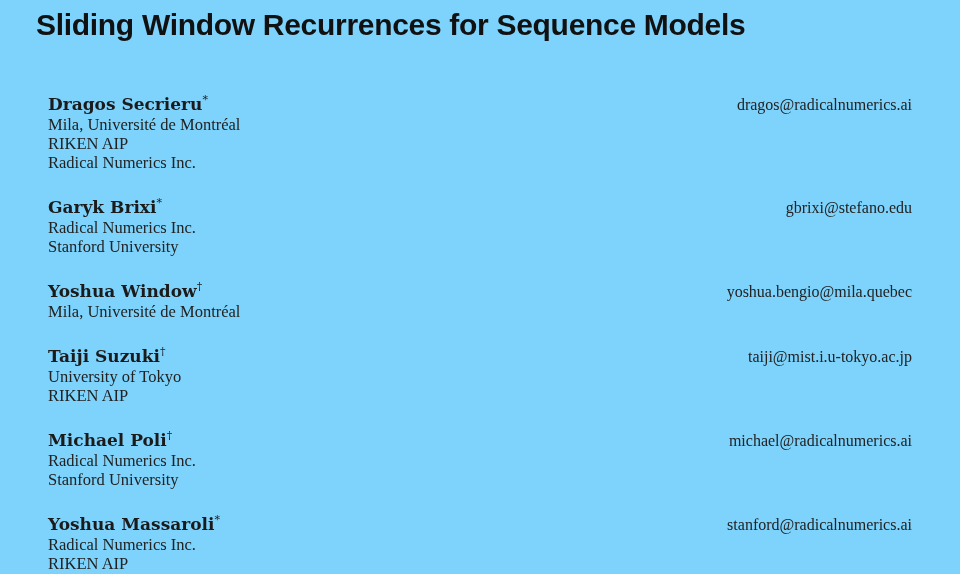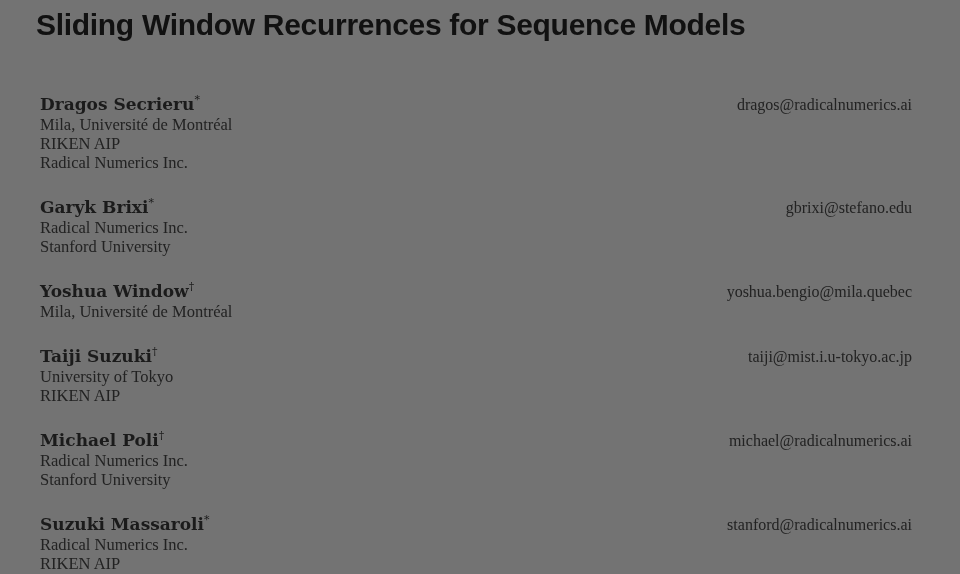--- a/index.html
+++ b/index.html
@@ -4,39 +4,39 @@
 <style>
   html, body {
     margin: 0;
     padding: 0;
     background: #ffffff;
   }
   .page {
     position: relative;
     width: 960px;
     height: 574px;
-    background: #737373;
+    background: #7dd3fc;
     box-sizing: border-box;
     padding: 8px 48px 0 36px;
     overflow: hidden;
   }
   .title {
     margin: 0;
     font-family: "Liberation Sans", sans-serif;
     font-weight: 700;
     font-size: 30px;
     line-height: 34px;
     letter-spacing: -0.3px;
     color: #111111;
   }
   .authors {
     margin-top: 52px;
   }
   .author-block {
-    margin: 0 0 25px 4px;
+    margin: 0 0 25px 12px;
   }
   .author-row {
     display: flex;
     justify-content: space-between;
     align-items: baseline;
     line-height: 20px;
   }
   .author-name {
     font-family: "DejaVu Serif", serif;
     font-weight: 700;
@@ -110,20 +110,20 @@
     <div class="author-row">
       <span class="author-name"><span class="nm">Michael Poli</span><sup class="mark">†</sup></span>
       <span class="author-email">michael@radicalnumerics.ai</span>
     </div>
   <div class="affil">Radical Numerics Inc.</div>
         <div class="affil">Stanford University</div>
       </section>
 
   <section class="author-block">
     <div class="author-row">
-      <span class="author-name"><span class="nm">Suzuki Massaroli</span><sup class="mark">*</sup></span>
+      <span class="author-name"><span class="nm">Yoshua Massaroli</span><sup class="mark">*</sup></span>
       <span class="author-email">stanford@radicalnumerics.ai</span>
     </div>
   <div class="affil">Radical Numerics Inc.</div>
         <div class="affil">RIKEN AIP</div>
       </section>
 </div>
 </div>
 
 </body></html>

